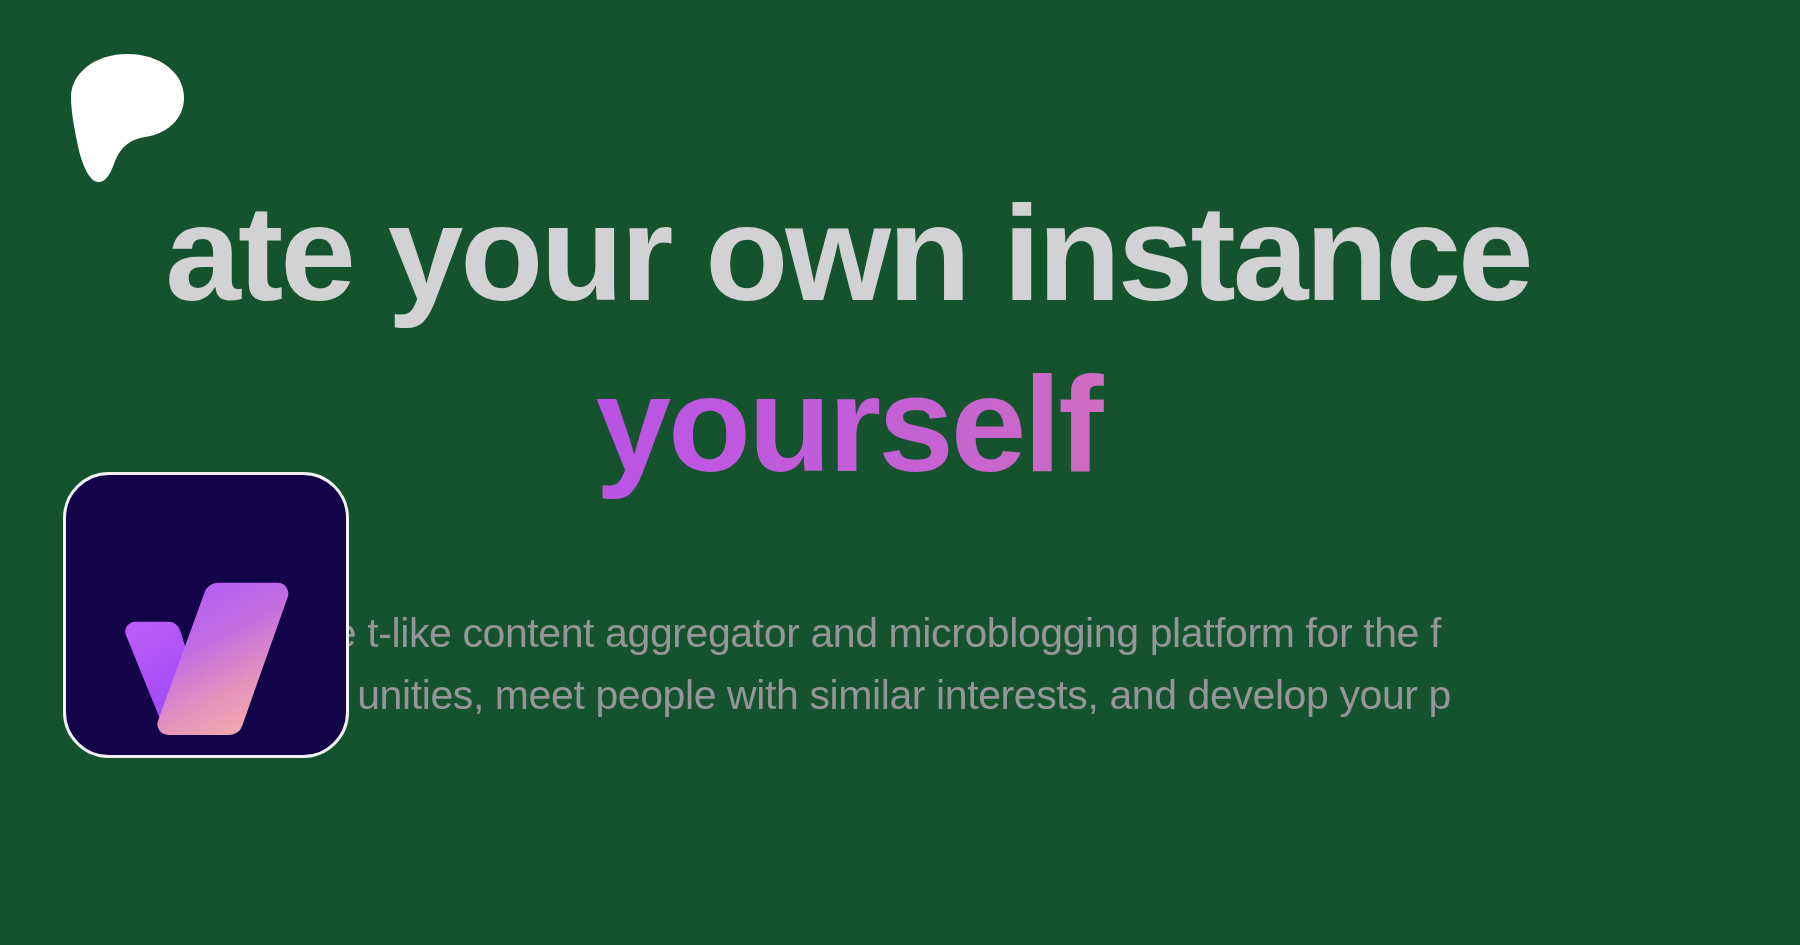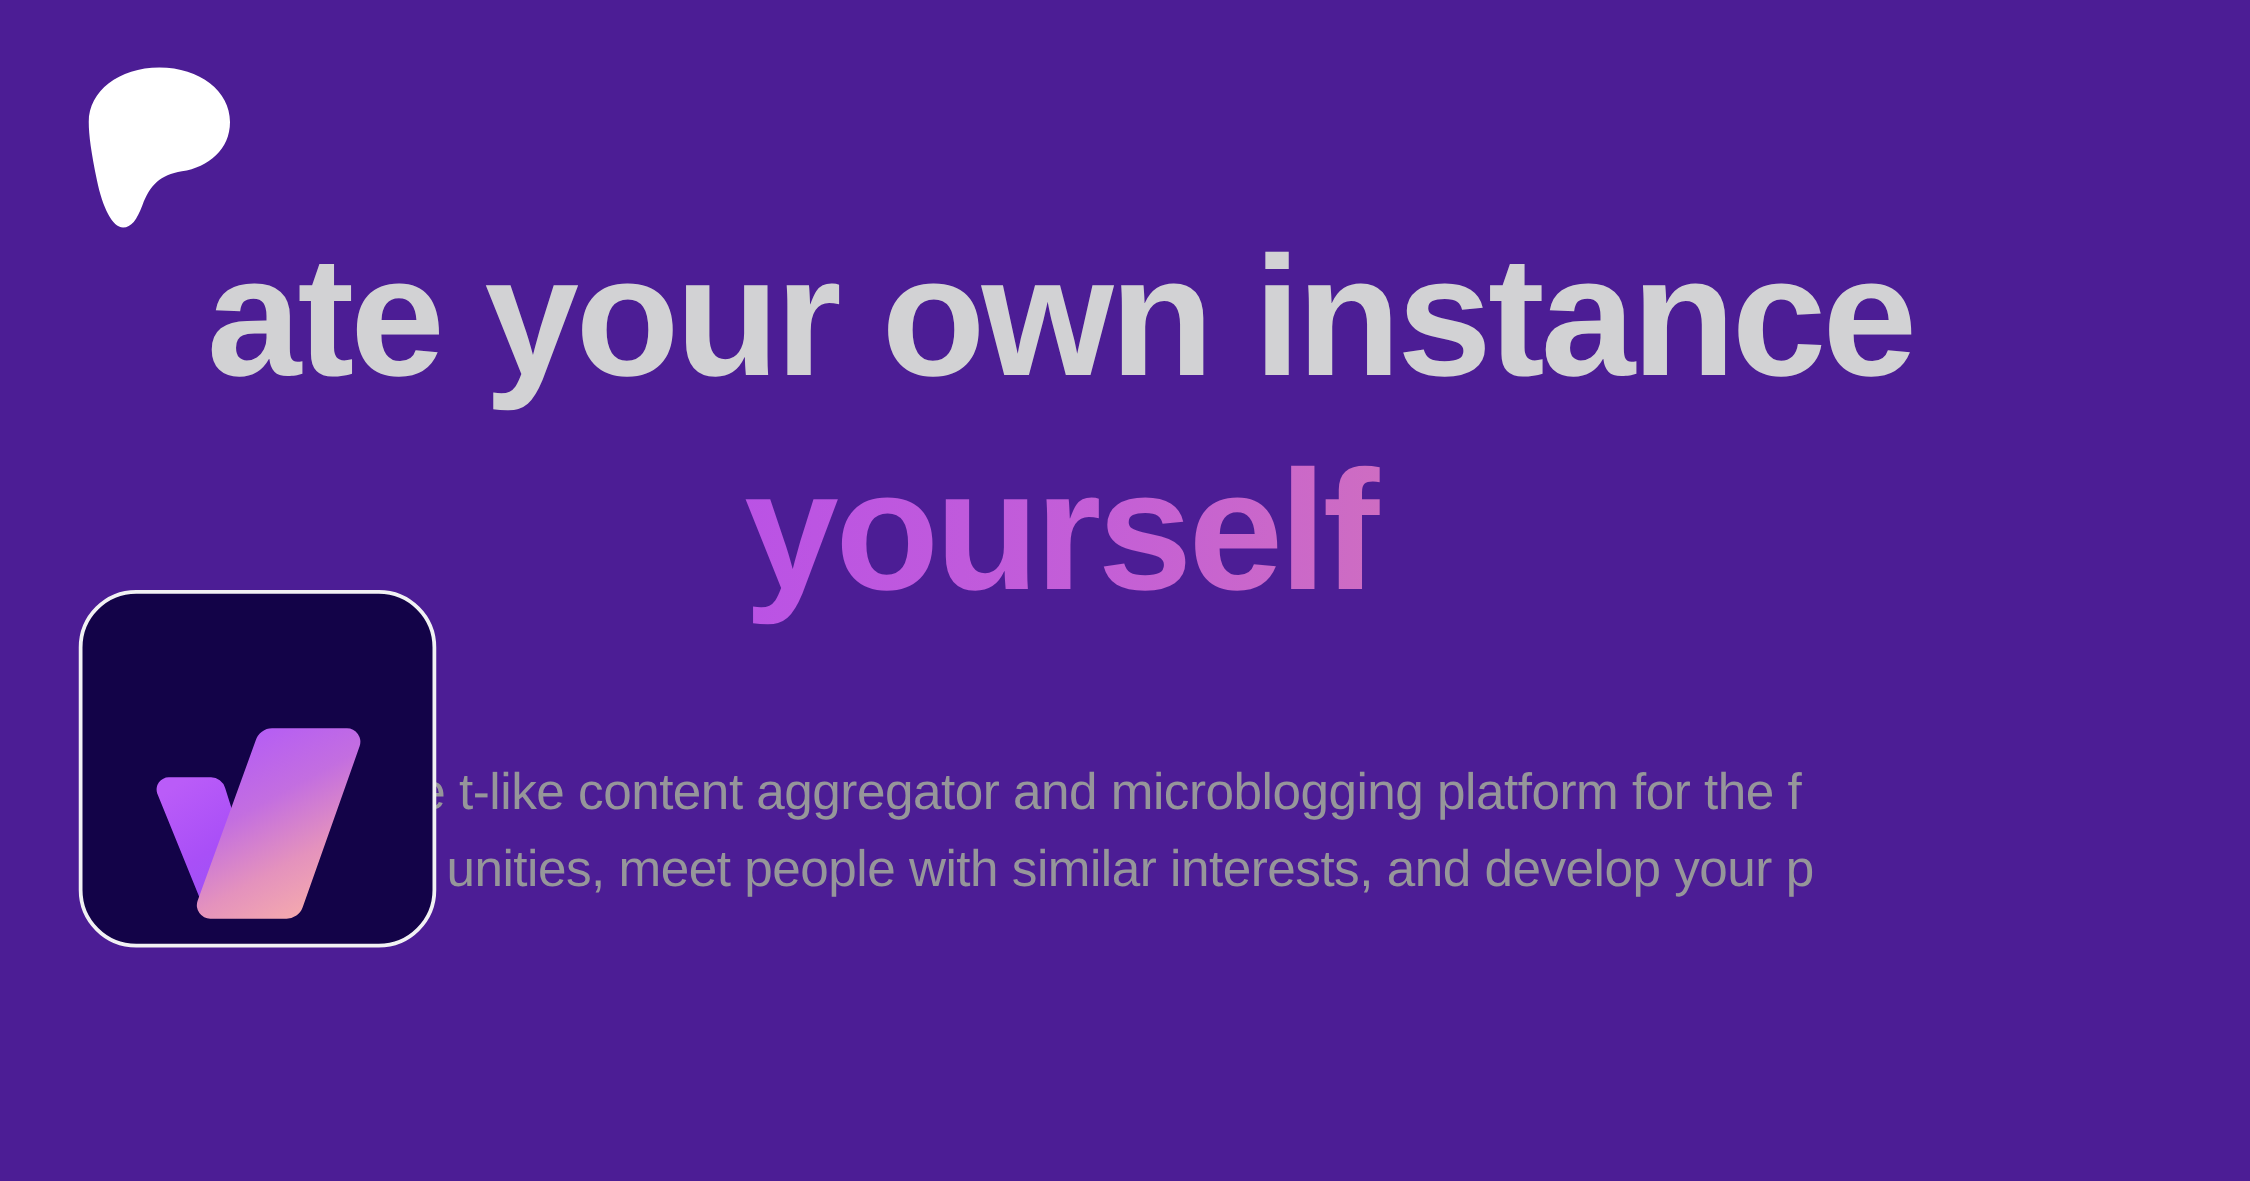--- a/index.html
+++ b/index.html
@@ -12,21 +12,21 @@
     height: 945px;
     overflow: hidden;
     position: relative;
     font-family: "Liberation Sans", sans-serif;
     -webkit-font-smoothing: antialiased;
   }
 
   #stage {
     position: absolute;
     inset: 0;
-    background: #4c1d95;
+    background: #14532d;
     overflow: hidden;
   }
 
   
   .brand-mark {
     position: absolute;
     left: 68px;
     top: 52px;
     width: 118px;
     height: 132px;

